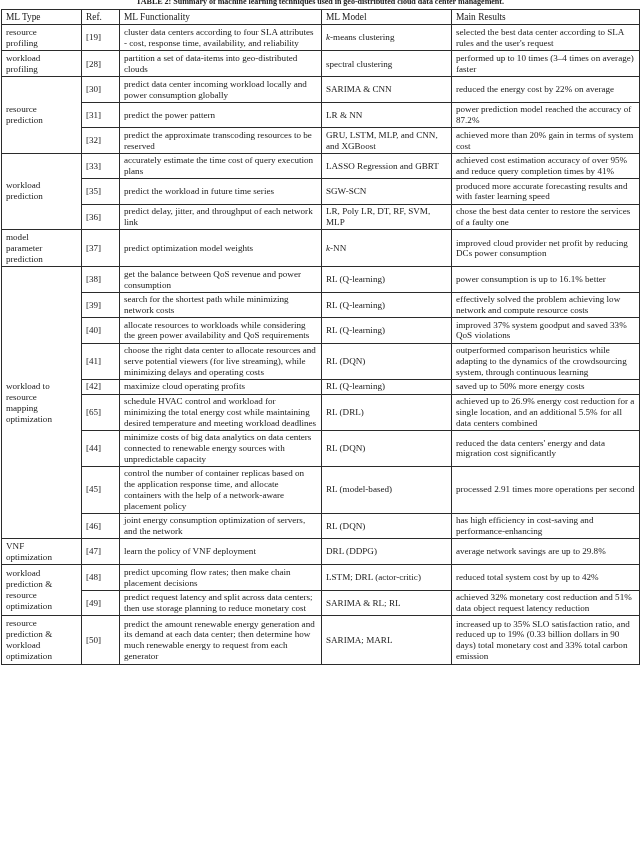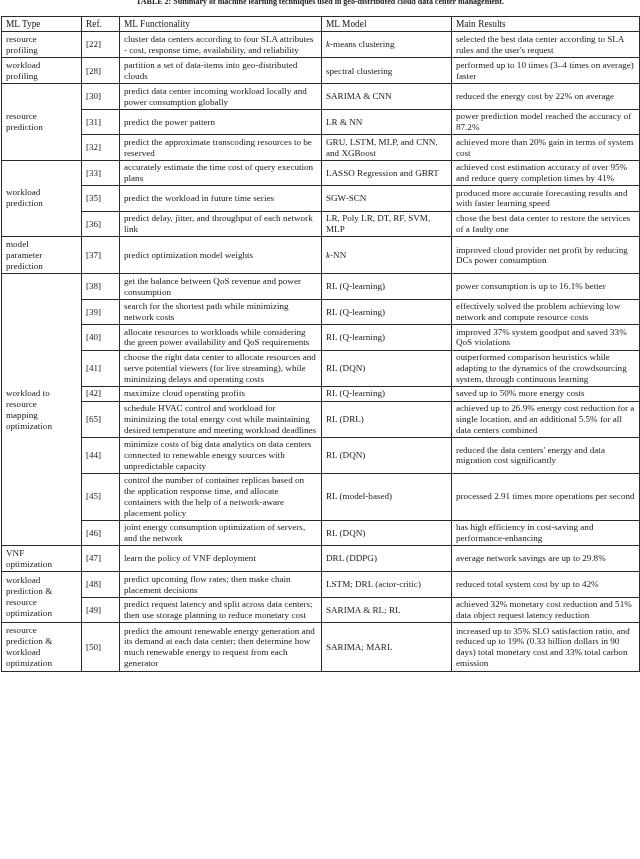--- a/index.html
+++ b/index.html
@@ -28,21 +28,21 @@
     text-align: center;
     font-size: 8.1px;
     font-weight: bold;
     letter-spacing: -0.05px;
     white-space: nowrap;
     overflow: hidden;
     color: #222;
   }
   table.tbl {
     position: absolute;
-    top: 16px;
+    top: 9px;
     left: 1px;
     width: 638px;
     border-collapse: collapse;
     table-layout: fixed;
     font-size: 9.1px;
     line-height: 1.18;
   }
   table.tbl td, table.tbl th {
     border: 0.7px solid #2b2b2b;
     padding: 1.5px 4px 1.5px 4px;
@@ -88,21 +88,21 @@
         <th class="mltype">ML Type</th>
         <th class="ref">Ref.</th>
         <th class="func">ML Functionality</th>
         <th class="model">ML Model</th>
         <th class="res">Main Results</th>
       </tr>
     </thead>
     <tbody id="tbody">
         <tr class="grouptop">
           <td class="mltype" rowspan="1">resource<br>profiling</td>
-          <td class="ref">[22]</td>
+          <td class="ref">[19]</td>
           <td class="func">cluster data centers according to four SLA attributes - cost, response time, availability, and reliability</td>
           <td class="model"><i>k</i>-means clustering</td>
           <td class="res">selected the best data center according to SLA rules and the user's request</td>
         </tr>
         <tr class="grouptop">
           <td class="mltype" rowspan="1">workload<br>profiling</td>
           <td class="ref">[28]</td>
           <td class="func">partition a set of data-items into geo-distributed clouds</td>
           <td class="model">spectral clustering</td>
           <td class="res">performed up to 10 times (3–4 times on average) faster</td>

